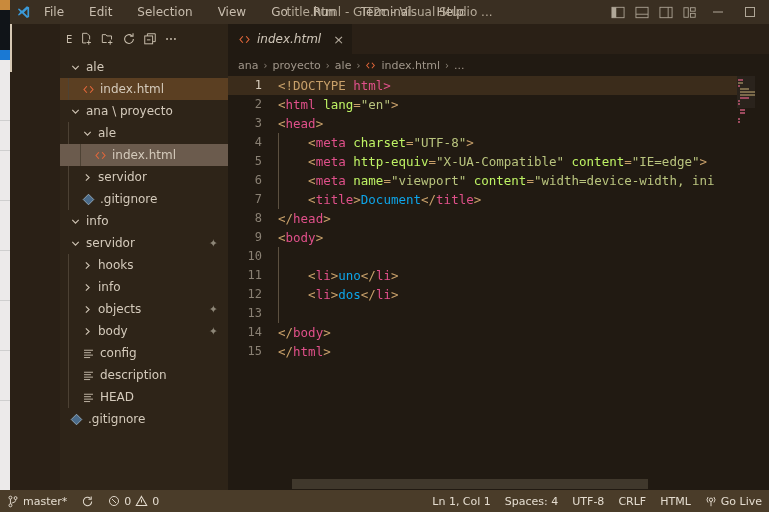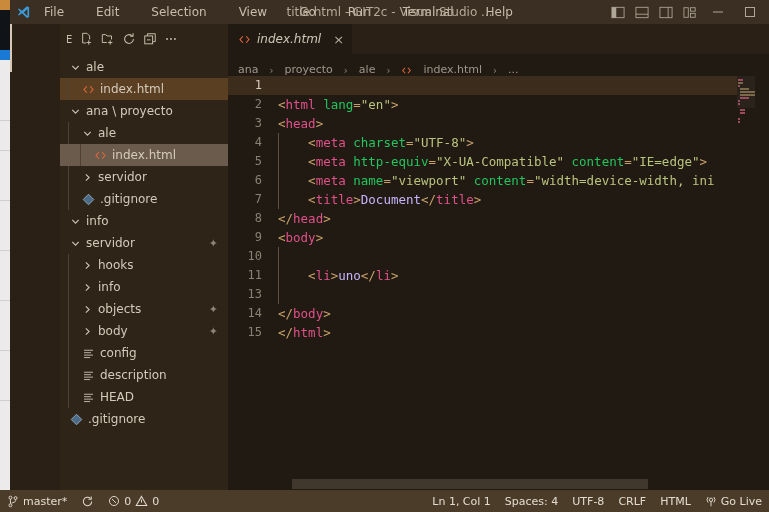--- a/index.html
+++ b/index.html
@@ -13,21 +13,21 @@
   .behind .b1{position:absolute;left:0;top:0;width:10px;height:10px;background:#c98a3c;}
   .behind .b2{position:absolute;left:0;top:10px;width:10px;height:40px;background:#101418;}
   .behind .b3{position:absolute;left:0;top:50px;width:10px;height:10px;background:#1a79d4;}
   .behind .b4{position:absolute;left:0;top:60px;width:10px;height:452px;background:#eceaea;}
   .behind .ln{position:absolute;left:0;width:10px;height:1px;background:#cfcfcf;}
 
   
   .titlebar{position:absolute;left:10px;top:0;right:0;height:24px;background:#3a2f22;
             display:flex;align-items:center;}
   .vscode-logo{width:26px;height:24px;display:flex;align-items:center;justify-content:center;}
-  .menu{display:flex;gap:16px;}
+  .menu{display:flex;gap:9px;}
   .menu-item{padding:2px 8px;font-size:12px;color:#c8bdae;line-height:16px;}
   .title-center{position:absolute;left:0;right:0;text-align:center;font-size:12px;color:#b4a998;
                 pointer-events:none;}
   .title-right{margin-left:auto;display:flex;align-items:center;gap:2px;padding-right:4px;}
   .tb-icon{width:22px;height:22px;display:flex;align-items:center;justify-content:center;}
   .win-btn{width:30px;height:24px;display:flex;align-items:center;justify-content:center;}
 
   
   .activitybar{position:absolute;left:10px;top:24px;width:50px;bottom:22px;background:#2a2016;}
   .act-item{position:relative;width:50px;height:48px;display:flex;align-items:center;justify-content:center;padding-left:48px;}
@@ -51,38 +51,38 @@
   .rowlabel{padding-left:4px;}
   .gdot{position:absolute;right:10px;color:#8d8677;font-size:11px;line-height:11px;}
   .guide{position:absolute;left:0;top:0;bottom:0;width:1px;background:#4d4234;}
 
   
   .editor{position:absolute;left:228px;top:24px;right:0;bottom:22px;background:#211a12;}
   .tabs{height:30px;background:#2a2016;display:flex;}
   .tab{display:flex;align-items:center;gap:6px;padding:0 8px 0 10px;background:#211a12;
        font-size:12px;color:#cfc6b8;font-style:italic;height:30px;}
   .tab .close{font-size:13px;color:#b5ac9e;font-style:normal;padding-left:6px;}
-  .breadcrumb{height:22px;display:flex;align-items:flex-end;gap:11px;padding:0 0 0 10px;
+  .breadcrumb{height:22px;display:flex;align-items:center;gap:5px;padding:0 0 0 10px;
               font-size:11px;color:#a0968a;}
   .bc-sep{color:#8b8276;font-size:10px;}
   .code-wrap{position:absolute;left:0;right:0;top:52px;bottom:0;overflow:hidden;}
   .code{position:relative;font-family:"DejaVu Sans Mono","Liberation Mono",monospace;
         font-size:12.5px;line-height:19px;}
   .cline{height:19px;display:flex;white-space:pre;}
   .cline.cur{background:#3b2c1b;}
   .gutter{width:34px;text-align:right;padding-right:12px;color:#8a8174;flex:none;
           font-family:"DejaVu Sans Mono",monospace;font-size:12px;}
   .cline.cur .gutter{color:#d8cdbd;}
   .ctext{position:relative;padding-left:4px;}
   .ig{position:absolute;top:0;bottom:0;width:1px;background:#5c5040;}
   .t-tag{color:#e0508a;}
   .t-angle{color:#c8a06a;}
-  .t-attr{color:#22c55e;}
+  .t-attr{color:#bef264;}
   .t-str{color:#b9c47e;}
-  .t-txt{color:#c4b5fd;}
+  .t-txt{color:#0ea5e9;}
   .t-doc{color:#c8a06a;}
   .t-docn{color:#e0508a;}
 
   .minimap{position:absolute;right:14px;top:52px;width:18px;bottom:18px;background:#211a12;}
   .mm-line{position:absolute;height:2px;}
   .mm-ov{position:absolute;right:0;top:0;width:18px;height:32px;background:rgba(255,255,255,.045);}
   .vscroll{position:absolute;right:0;top:52px;width:14px;bottom:18px;background:#211a12;}
   .hscroll{position:absolute;left:10px;right:0;bottom:0;height:12px;background:#211a12;}
   .hthumb{position:absolute;left:54px;top:1px;height:10px;width:356px;background:#40382c;}
 
@@ -468,31 +468,32 @@
             <path d="M6 4 2.5 8 6 12M10 4l3.5 4L10 12" fill="none" stroke="#e3673a" stroke-width="1.5"></path>
           </svg>
       </span>
       <span>index.html</span>
       <span class="bc-sep">›</span>
       <span>...</span>
     </div>
 
     <div class="code-wrap">
       <div class="code" id="code">
-          <div class="cline cur"><div class="gutter">1</div></div>
+          <div class="cline cur"><div class="gutter">1</div><div class="ctext"><span class="t-doc">&lt;!DOCTYPE</span><span class="t-angle"> </span><span class="t-docn">html&gt;</span></div></div>
           <div class="cline"><div class="gutter">2</div><div class="ctext"><span class="t-angle">&lt;</span><span class="t-tag">html</span><span class="t-angle"> </span><span class="t-attr">lang</span><span class="t-angle">=</span><span class="t-str">"en"</span><span class="t-angle">&gt;</span></div></div>
           <div class="cline"><div class="gutter">3</div><div class="ctext"><span class="t-angle">&lt;</span><span class="t-tag">head</span><span class="t-angle">&gt;</span></div></div>
           <div class="cline"><div class="gutter">4</div><div class="ctext"><span class="t-angle">    &lt;</span><span class="t-tag">meta</span><span class="t-angle"> </span><span class="t-attr">charset</span><span class="t-angle">=</span><span class="t-str">"UTF-8"</span><span class="t-angle">&gt;</span><div class="ig" style="left: 4px;"></div></div></div>
           <div class="cline"><div class="gutter">5</div><div class="ctext"><span class="t-angle">    &lt;</span><span class="t-tag">meta</span><span class="t-angle"> </span><span class="t-attr">http-equiv</span><span class="t-angle">=</span><span class="t-str">"X-UA-Compatible"</span><span class="t-angle"> </span><span class="t-attr">content</span><span class="t-angle">=</span><span class="t-str">"IE=edge"</span><span class="t-angle">&gt;</span><div class="ig" style="left: 4px;"></div></div></div>
           <div class="cline"><div class="gutter">6</div><div class="ctext"><span class="t-angle">    &lt;</span><span class="t-tag">meta</span><span class="t-angle"> </span><span class="t-attr">name</span><span class="t-angle">=</span><span class="t-str">"viewport"</span><span class="t-angle"> </span><span class="t-attr">content</span><span class="t-angle">=</span><span class="t-str">"width=device-width, ini</span><div class="ig" style="left: 4px;"></div></div></div>
           <div class="cline"><div class="gutter">7</div><div class="ctext"><span class="t-angle">    &lt;</span><span class="t-tag">title</span><span class="t-angle">&gt;</span><span class="t-txt">Document</span><span class="t-angle">&lt;/</span><span class="t-tag">title</span><span class="t-angle">&gt;</span><div class="ig" style="left: 4px;"></div></div></div>
           <div class="cline"><div class="gutter">8</div><div class="ctext"><span class="t-angle">&lt;/</span><span class="t-tag">head</span><span class="t-angle">&gt;</span></div></div>
           <div class="cline"><div class="gutter">9</div><div class="ctext"><span class="t-angle">&lt;</span><span class="t-tag">body</span><span class="t-angle">&gt;</span></div></div>
           <div class="cline"><div class="gutter">10</div><div class="ctext">&nbsp;<div class="ig" style="left: 4px;"></div></div></div>
           <div class="cline"><div class="gutter">11</div><div class="ctext"><span class="t-angle">    &lt;</span><span class="t-tag">li</span><span class="t-angle">&gt;</span><span class="t-txt">uno</span><span class="t-angle">&lt;/</span><span class="t-tag">li</span><span class="t-angle">&gt;</span><div class="ig" style="left: 4px;"></div></div></div>
+          <div class="cline"><div class="gutter">12</div><div class="ctext"><span class="t-angle">    &lt;</span><span class="t-tag">li</span><span class="t-angle">&gt;</span><span class="t-txt">dos</span><span class="t-angle">&lt;/</span><span class="t-tag">li</span><span class="t-angle">&gt;</span><div class="ig" style="left: 4px;"></div></div></div>
           <div class="cline"><div class="gutter">13</div><div class="ctext">&nbsp;<div class="ig" style="left: 4px;"></div></div></div>
           <div class="cline"><div class="gutter">14</div><div class="ctext"><span class="t-angle">&lt;/</span><span class="t-tag">body</span><span class="t-angle">&gt;</span></div></div>
           <div class="cline"><div class="gutter">15</div><div class="ctext"><span class="t-angle">&lt;/</span><span class="t-tag">html</span><span class="t-angle">&gt;</span></div></div>
         </div>
     </div>
 
     <div class="minimap" id="minimap">
       <div class="mm-ov"></div>
     <div class="mm-line" style="top: 3px; left: 1px; width: 4.95px; background: rgb(156, 74, 94);"></div>
         <div class="mm-line" style="top: 6px; left: 1px; width: 5.28px; background: rgb(122, 106, 74);"></div>

